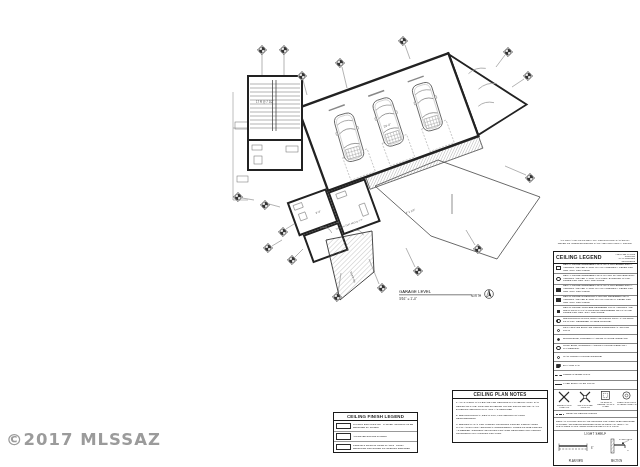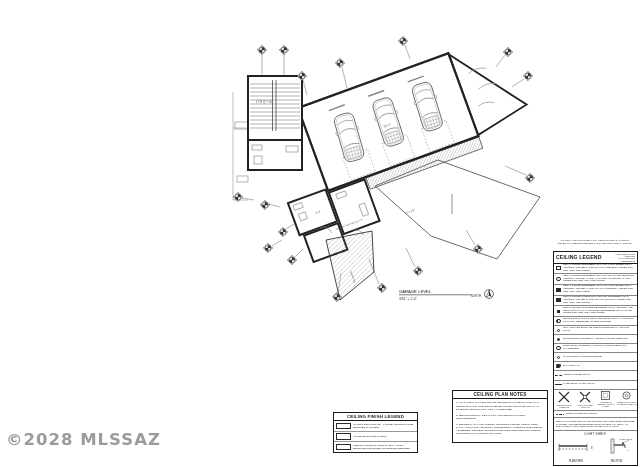--- a/index.html
+++ b/index.html
@@ -418,13 +418,13 @@
   <div class="fl-row">
     <span class="fl-swatch stucco"></span>
     <span class="fl-txt">APPROVED STUCCO SYSTEM</span>
   </div>
   <div class="fl-row">
     <span class="fl-swatch wood"></span>
     <span class="fl-txt">TONGUE &amp; GROOVE WOOD PLANKS - FINISH SELECTION PER OWNER OR INTERIOR DESIGNER</span>
   </div>
 </div>
 
-<div id="watermark">©2028 MLSSAZ</div>
+<div id="watermark">©2017 MLSSAZ</div>
 
 </body></html>

